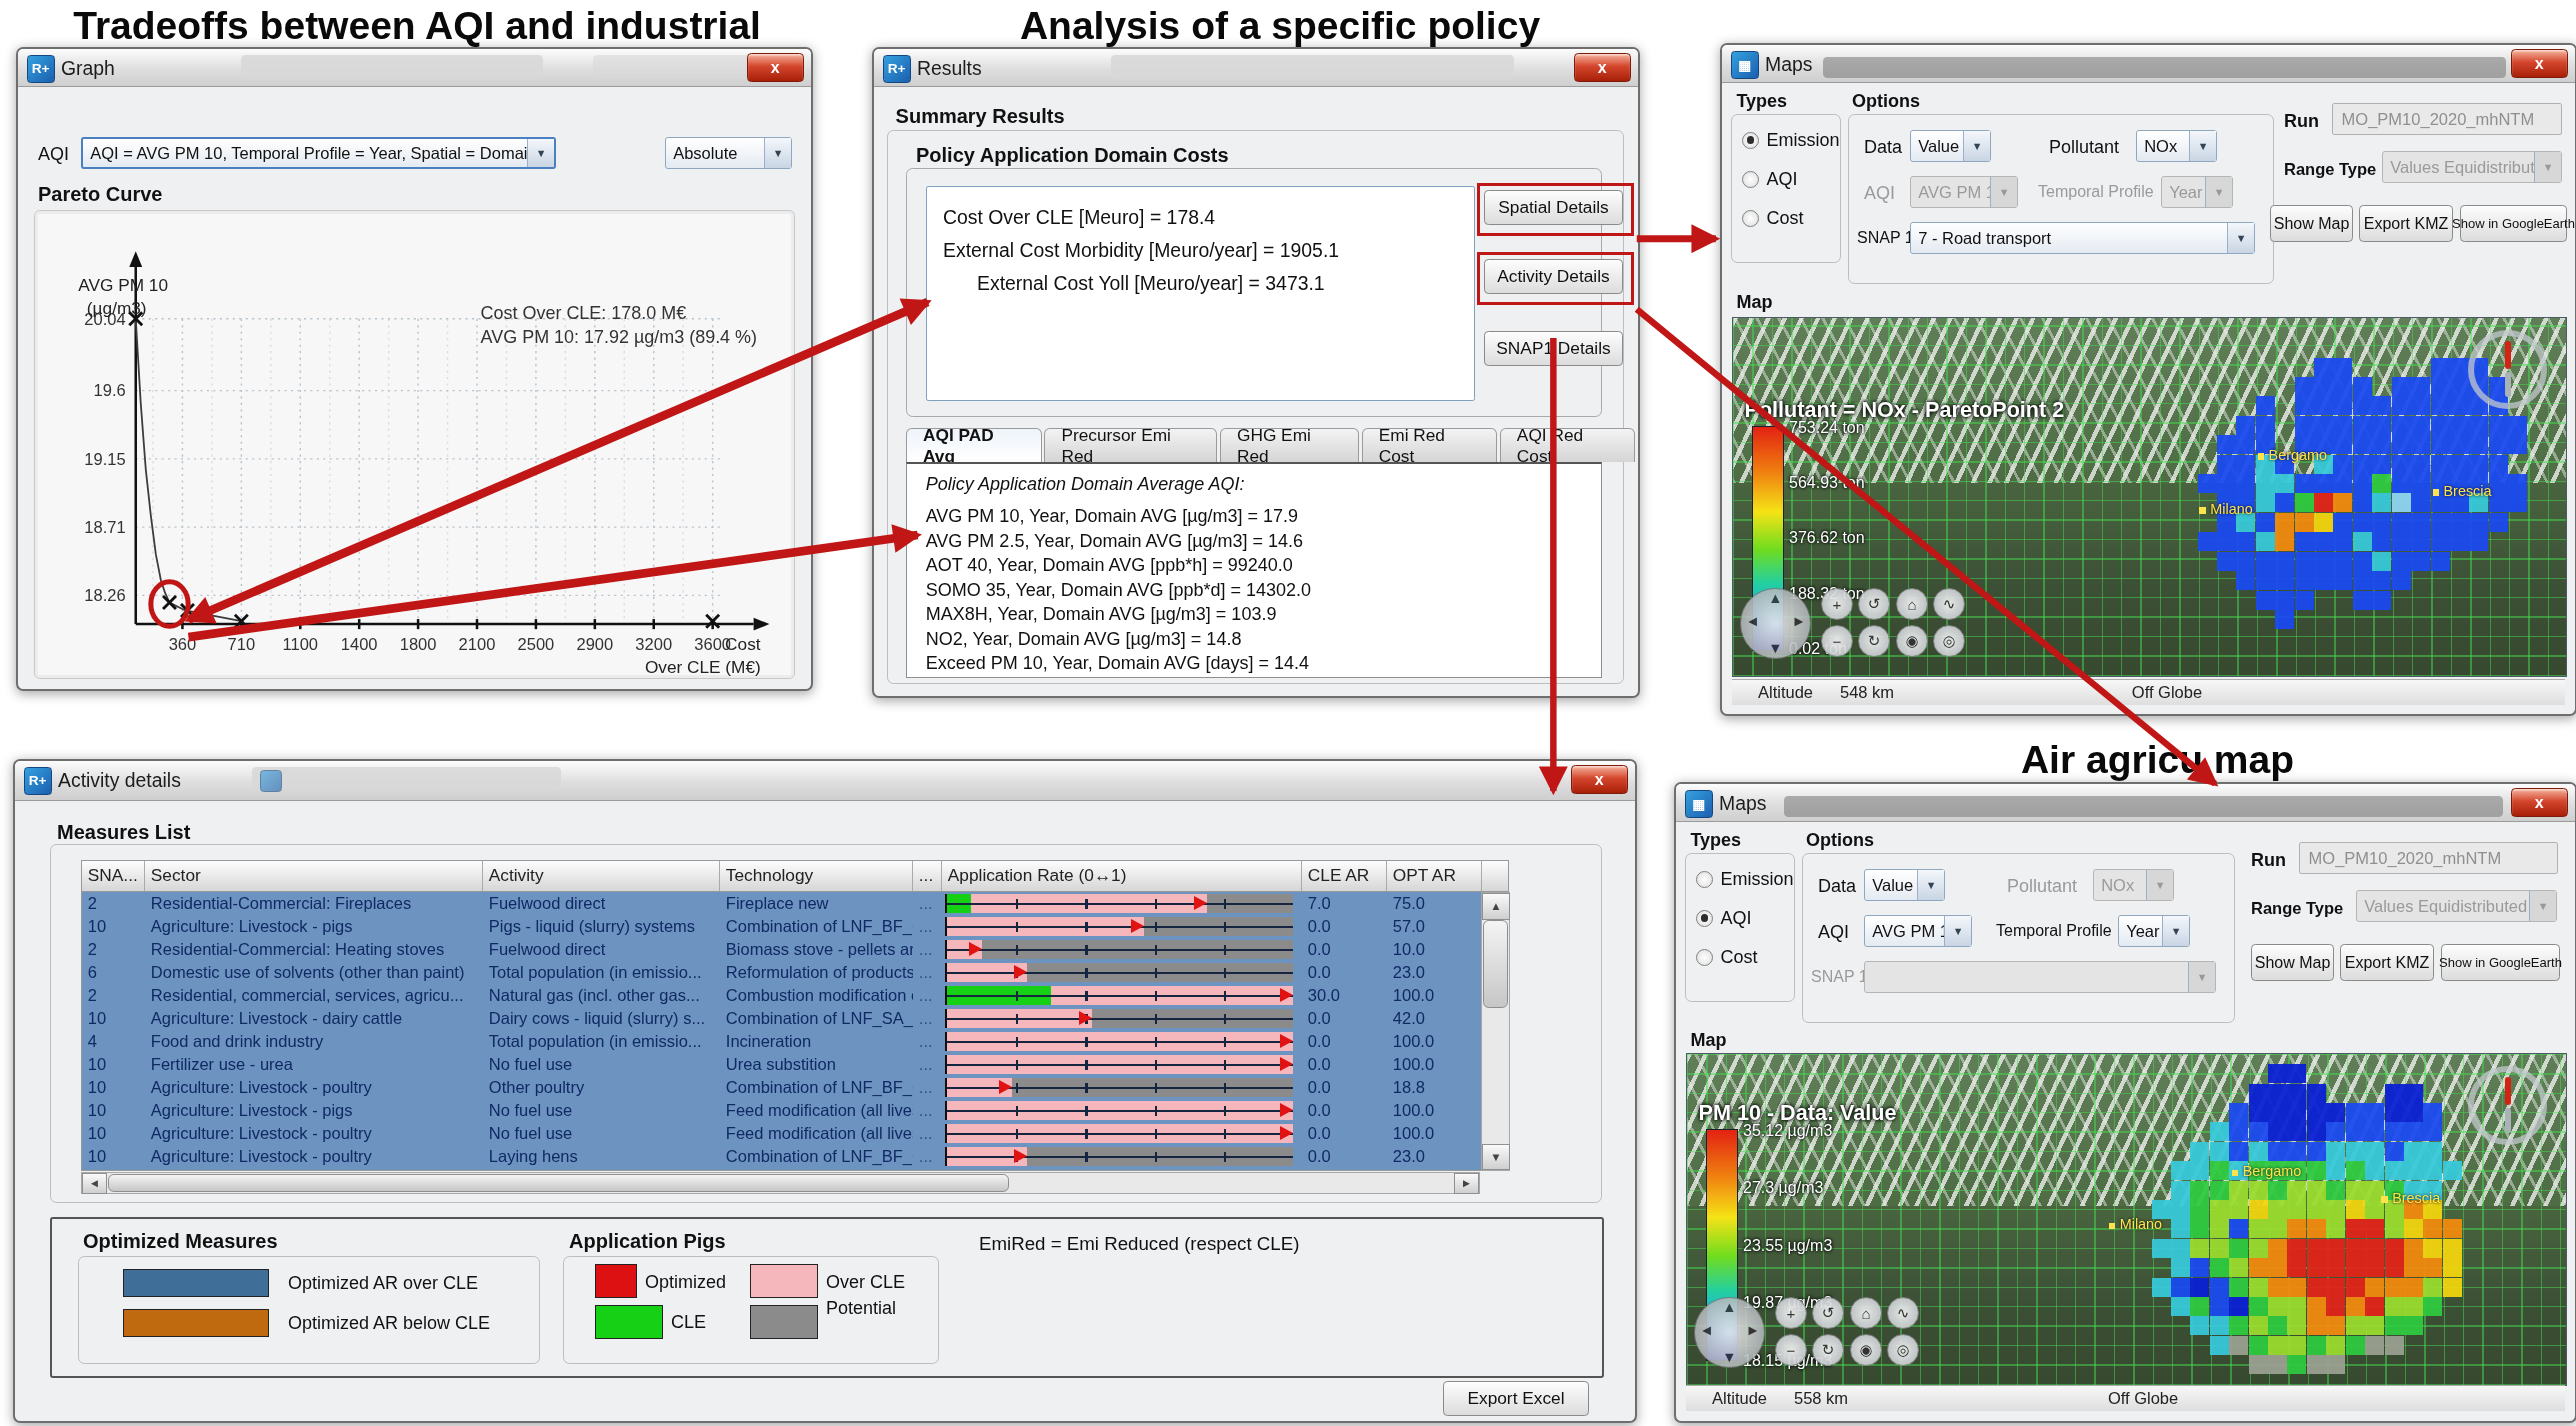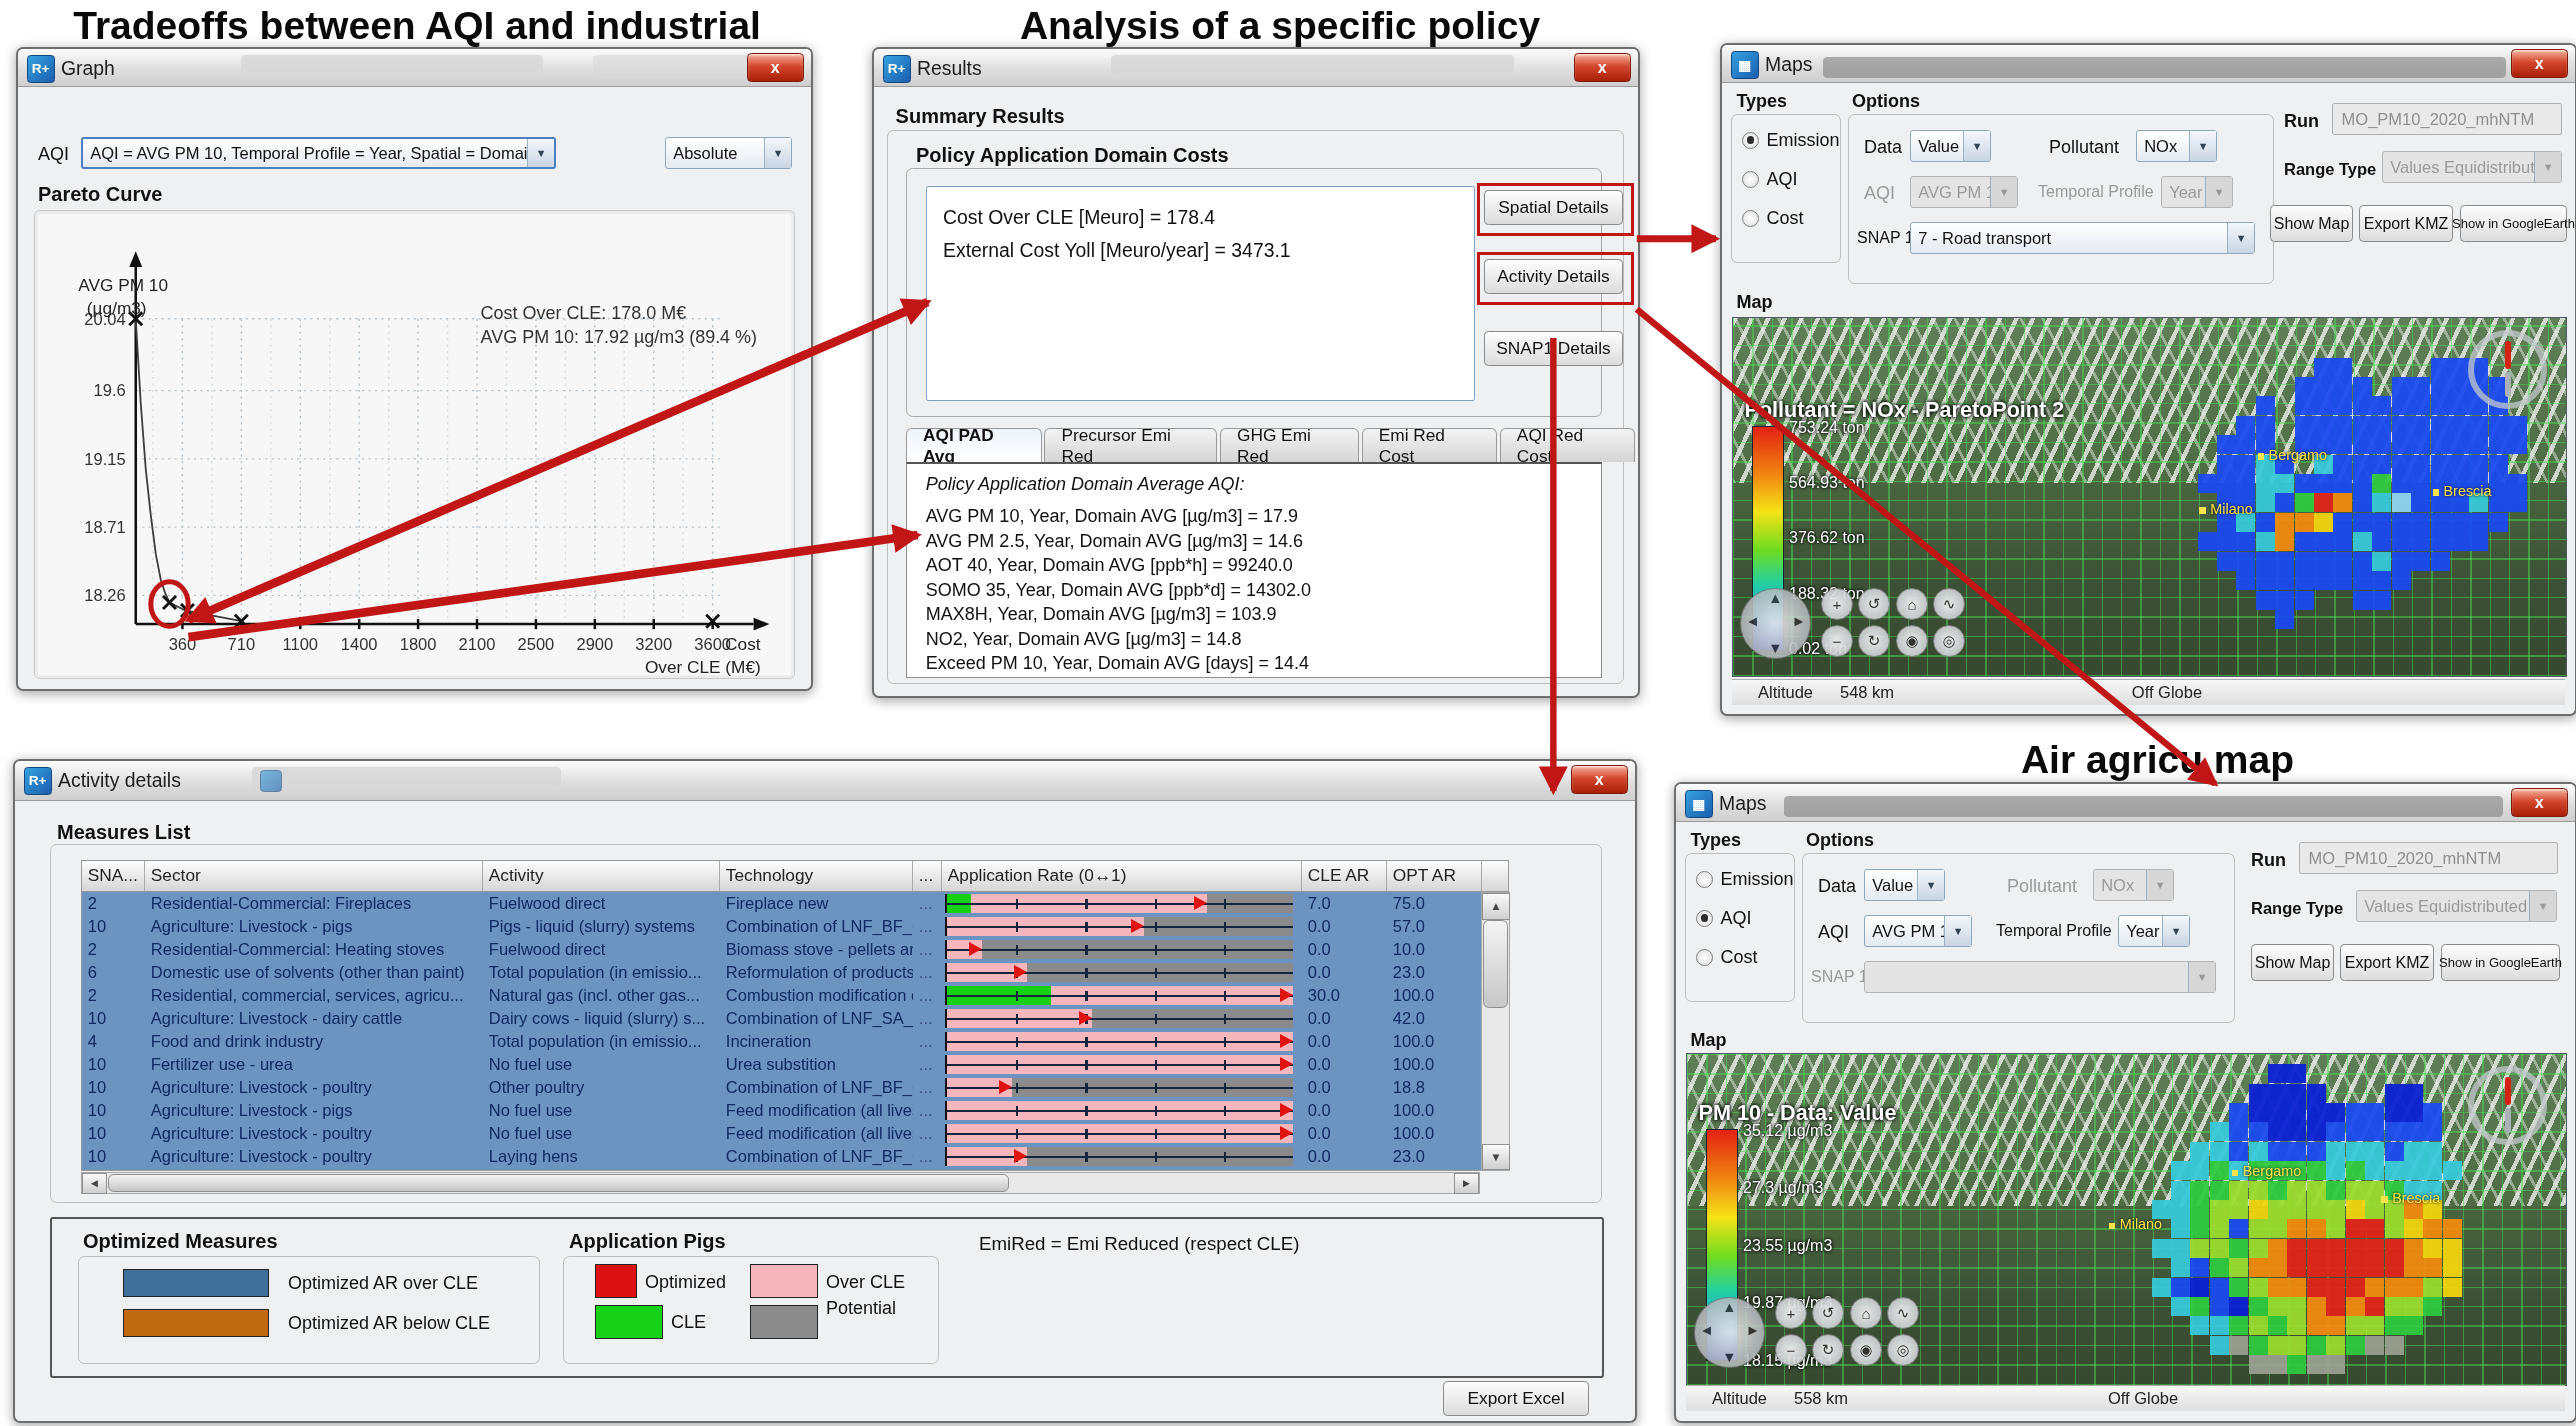--- a/index.html
+++ b/index.html
@@ -193,21 +193,22 @@
       <div class="ghost" style="left:237px;width:403px;"></div>
       <div class="btn-close">x</div>
     </div>
     <div class="glabel" style="left:21.6px;top:56px;">Summary Results</div>
     <div class="gbox" style="left:13px;top:81px;width:735px;height:552px;"></div>
     <div class="glabel" style="left:42px;top:95px;">Policy Application Domain Costs</div>
     <div class="gbox" style="left:32px;top:119px;width:694px;height:247px;border-color:#a9a9a9;"></div>
     <div class="costbox" style="left:52px;top:137px;width:547px;height:213px;">
       <div id="costs-lines" style="padding:14.4px 0 0 16px;line-height:33px;">
           <div class="txtline" style="font-size: 19.4px;">Cost Over CLE [Meuro]  = 178.4</div>
-          <div class="txtline" style="font-size: 19.4px;">External Cost Yoll [Meuro/year] = 3473.1</div>
+          <div class="txtline" style="font-size: 19.4px;">External Cost Morbidity [Meuro/year]  = 1905.1</div>
+          <div class="txtline" style="font-size: 19.4px; margin-left: 34px;">External Cost Yoll [Meuro/year] = 3473.1</div>
         </div>
     </div>
     <div class="redbox" style="left:603px;top:134px;width:151px;height:47px;"></div>
     <div class="btn" style="left:610px;top:141px;width:137px;height:33px;">Spatial Details</div>
     <div class="redbox" style="left:603px;top:203px;width:151px;height:47px;"></div>
     <div class="btn" style="left:610px;top:210px;width:137px;height:33px;">Activity Details</div>
     <div class="btn" style="left:610px;top:282px;width:137px;height:33px;">SNAP1 Details</div>
     <div class="tabs" style="left:32px;top:380px;height:33px;" id="results-tabs">
         <div class="tab sel">AQI PAD Avg</div>
         <div class="tab">Precursor Emi Red</div>

